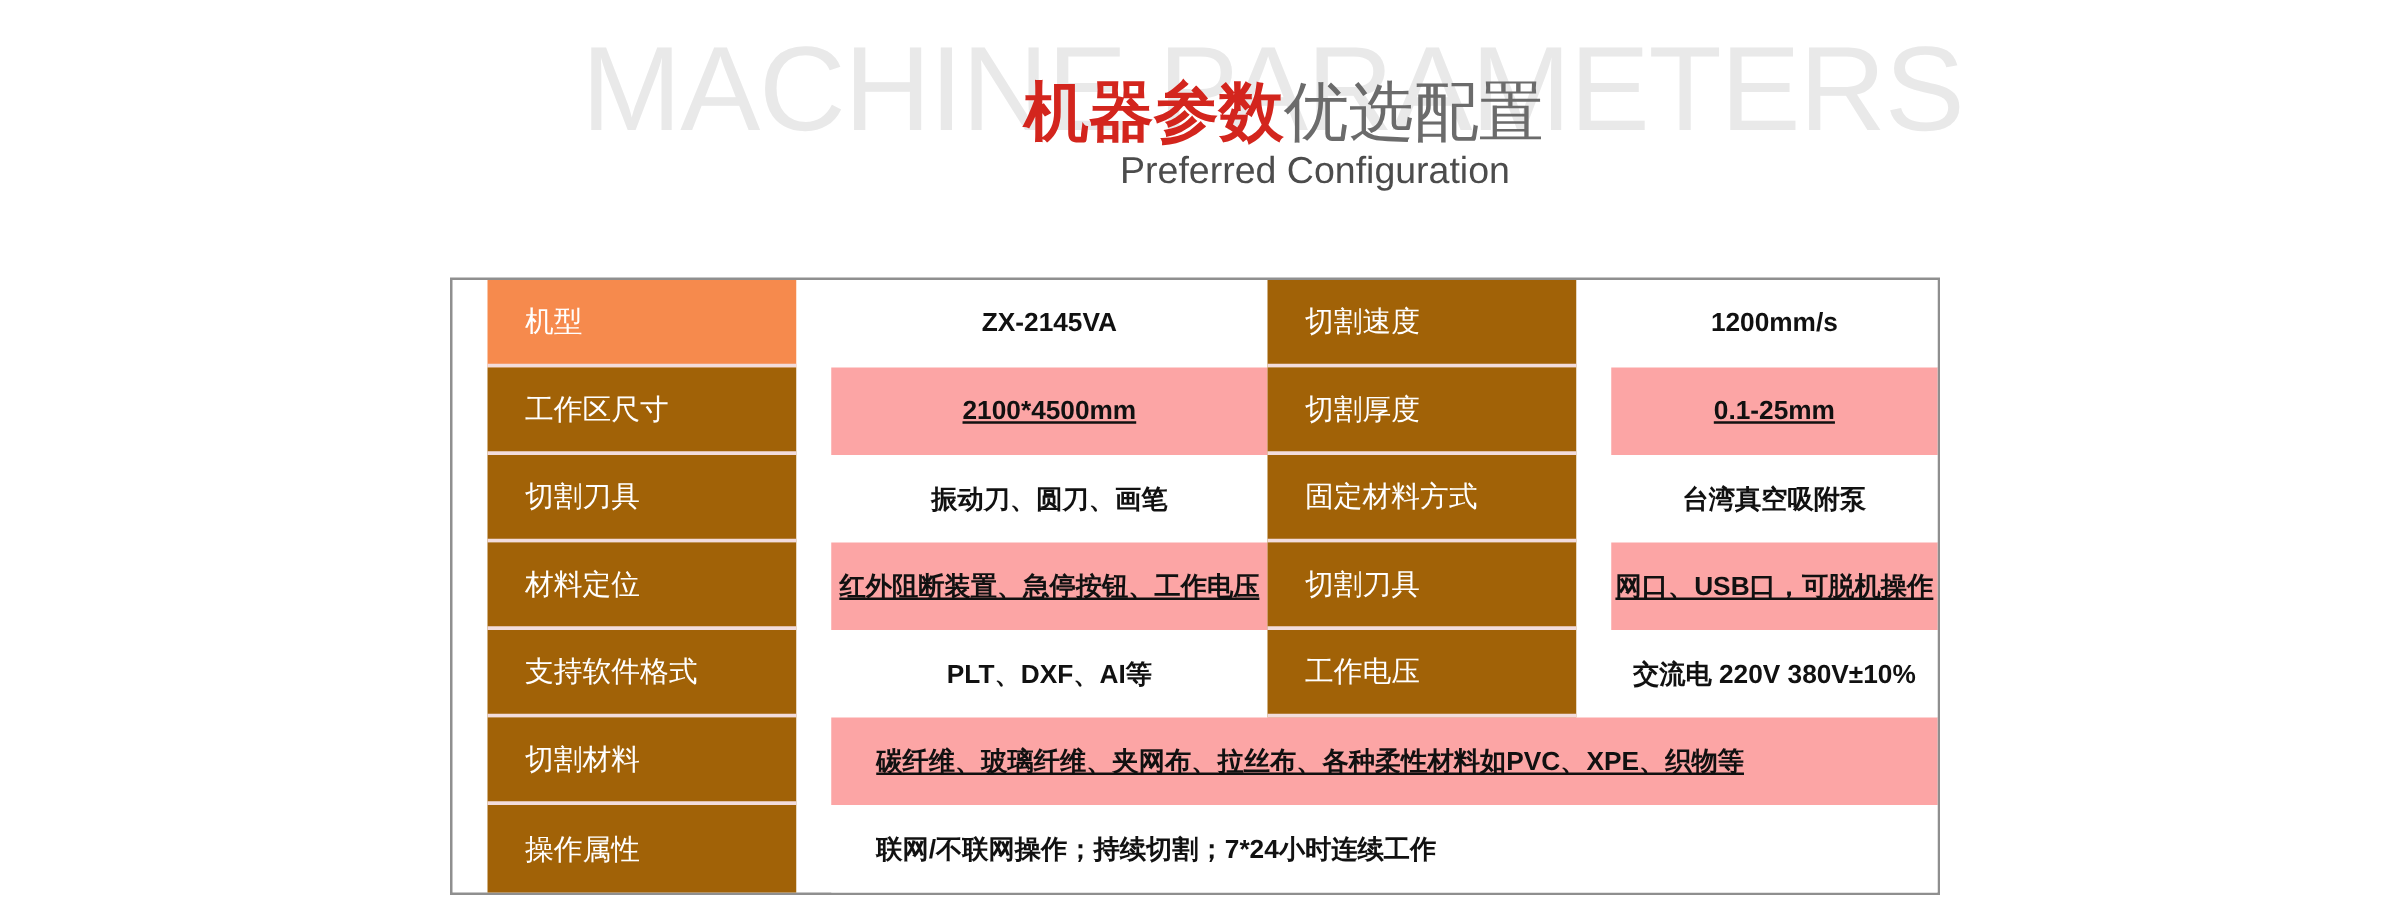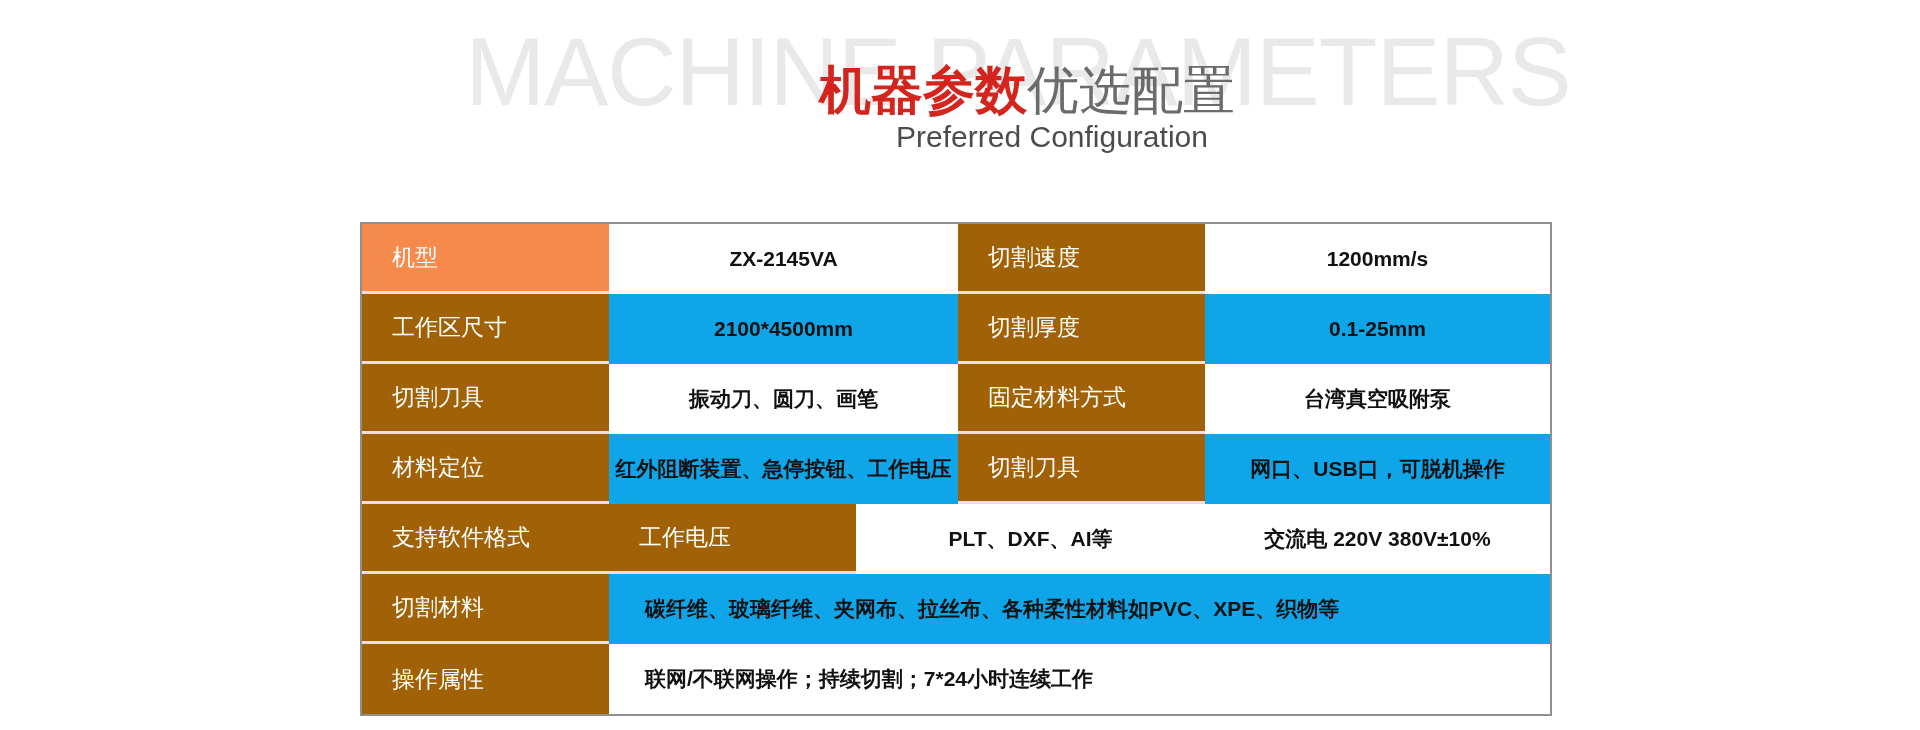--- a/index.html
+++ b/index.html
@@ -65,20 +65,21 @@
   
   .spec-table {
     position: absolute;
     left: 360px;
     top: 222px;
     width: 1192px;
     border: 2px solid #8f8f8f;
     box-sizing: border-box;
     z-index: 2;
     background: #ffffff;
+    padding-left: 28px;
   }
   .row {
     display: flex;
     height: 70px;
   }
   .cell {
     box-sizing: border-box;
     display: flex;
     align-items: center;
     overflow: hidden;
@@ -94,30 +95,31 @@
     flex: 0 0 247px;
     border-bottom: 3px solid #f2dcdc;
   }
   .row:last-child .label { border-bottom: none; }
   .label.orange { background: #f68a4d; }
   .value {
     color: #111111;
     font-size: 21px;
     font-weight: 600;
     justify-content: center;
+    margin-left: 28px;
   }
   .v1 { width: 349px; flex: 0 0 349px; }
   .v2 { width: 345px; flex: 1 1 auto; }
   .vspan {
     flex: 1 1 auto;
     justify-content: flex-start;
     padding-left: 36px;
   }
   .row.even .value { background: #ffffff; }
-  .row.odd  .value { background: #0ea5e9; }
+  .row.odd  .value { background: #fca5a5; text-decoration: underline; }
 </style>
 </head>
 <body>
 
 <div class="page">
 
   <div class="watermark">MACHINE PARAMETERS</div>
 
   <div class="title">
     <span class="hl">机器参数</span><span class="rest">优选配置</span>
@@ -150,22 +152,22 @@
 
     <div class="row odd">
       <div class="cell label">材料定位</div>
       <div class="cell value v1">红外阻断装置、急停按钮、工作电压</div>
       <div class="cell label">切割刀具</div>
       <div class="cell value v2">网口、USB口，可脱机操作</div>
     </div>
 
     <div class="row even">
       <div class="cell label">支持软件格式</div>
+      <div class="cell value v1">PLT、DXF、AI等</div>
       <div class="cell label">工作电压</div>
-      <div class="cell value v1">PLT、DXF、AI等</div>
       <div class="cell value v2">交流电 220V 380V±10%</div>
     </div>
 
     <div class="row odd">
       <div class="cell label">切割材料</div>
       <div class="cell value vspan">碳纤维、玻璃纤维、夹网布、拉丝布、各种柔性材料如PVC、XPE、织物等</div>
     </div>
 
     <div class="row even">
       <div class="cell label">操作属性</div>

